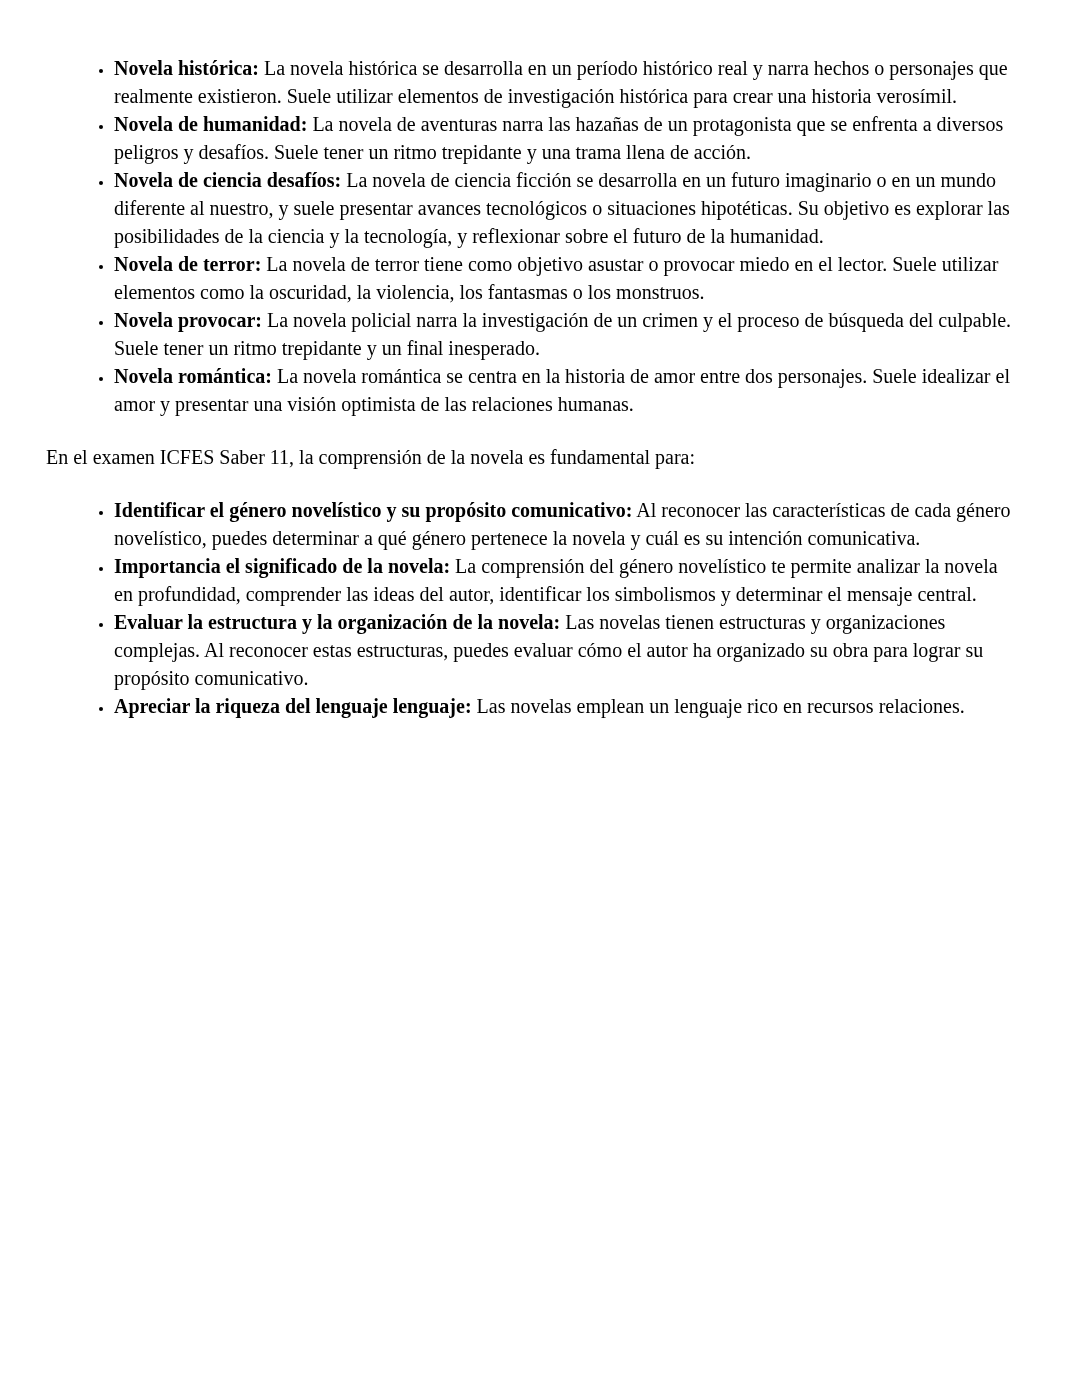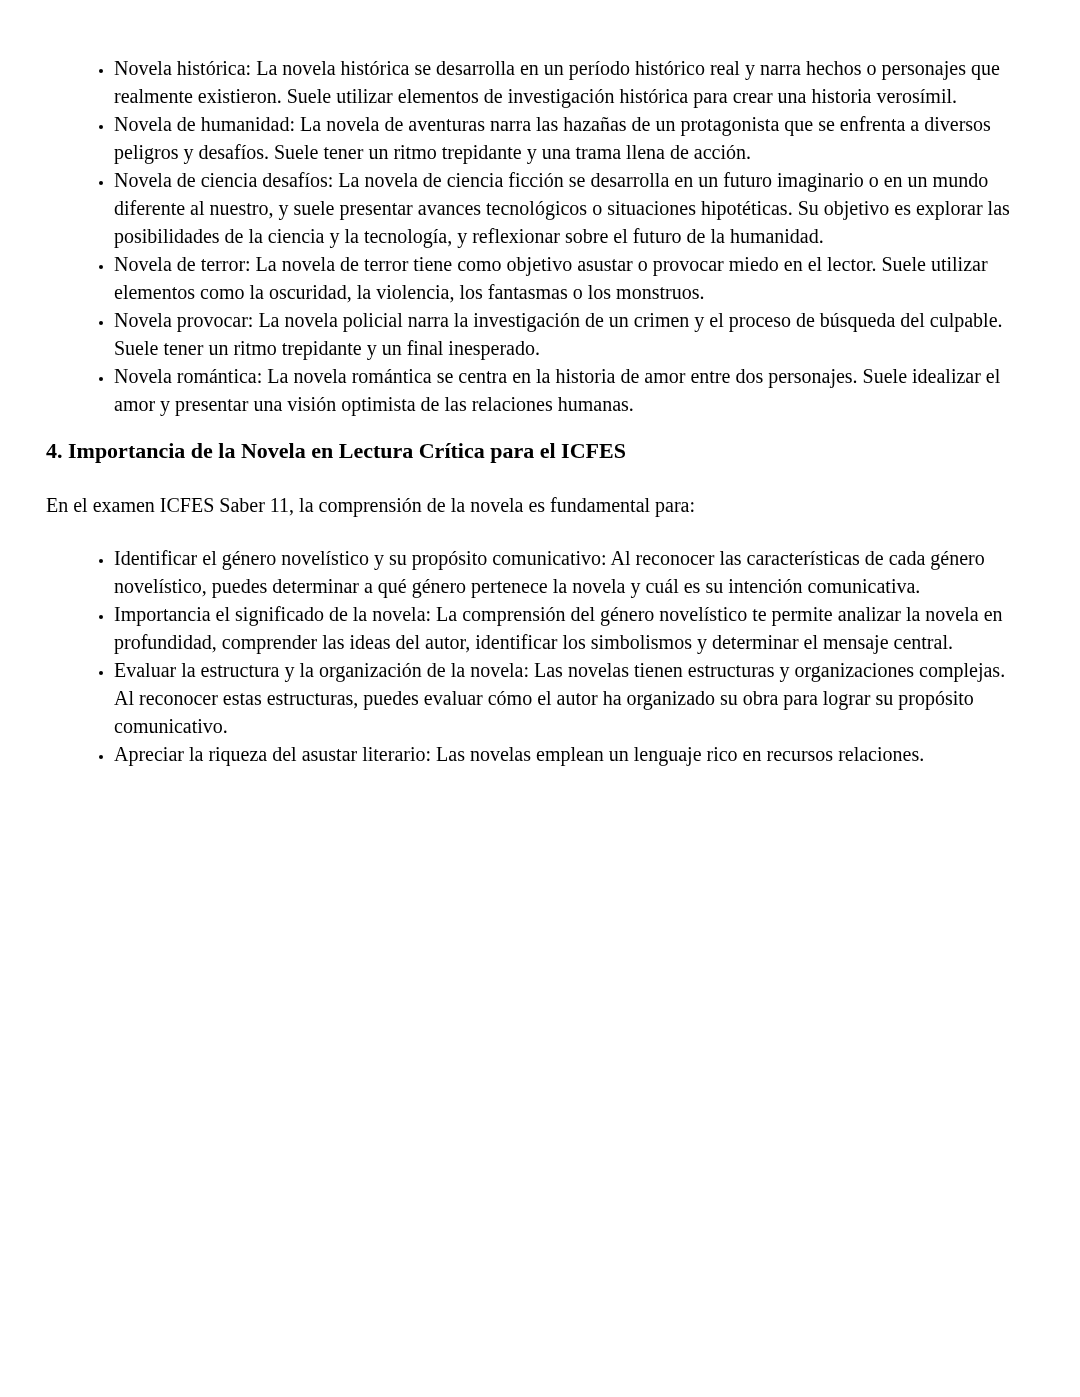--- a/index.html
+++ b/index.html
@@ -29,21 +29,21 @@
     list-style: disc outside;
   }
   ul.doc-list li {
     margin: 0;
     padding: 0;
   }
   ul.doc-list li::marker {
     font-size: 15px;
   }
   .term {
-    font-weight: normal;
+    font-weight: bold;
   }
   h2.section-heading {
     font-size: 22px;
     line-height: 30px;
     font-weight: bold;
     margin: 18px 0 0 0;
   }
   p.intro {
     margin: 25px 0 25px 0;
   }
@@ -73,36 +73,35 @@
     <li>
       <span class="term">Novela provocar:</span>
       <span>La novela policial narra la investigación de un crimen y el proceso de búsqueda del culpable. Suele tener un ritmo trepidante y un final inesperado.</span>
     </li>
     <li>
       <span class="term">Novela romántica:</span>
       <span>La novela romántica se centra en la historia de amor entre dos personajes. Suele idealizar el amor y presentar una visión optimista de las relaciones humanas.</span>
     </li>
   </ul>
 
-  <h2 class="section-heading">4. Importancia de la Novela en Lectura Crítica para el ICFES</h2>
 
   <p class="intro">En el examen ICFES Saber 11, la comprensión de la novela es fundamental para:</p>
 
   <ul class="doc-list">
     <li>
       <span class="term">Identificar el género novelístico y su propósito comunicativo:</span>
       <span>Al reconocer las características de cada género novelístico, puedes determinar a qué género pertenece la novela y cuál es su intención comunicativa.</span>
     </li>
     <li>
       <span class="term">Importancia el significado de la novela:</span>
       <span>La comprensión del género novelístico te permite analizar la novela en profundidad, comprender las ideas del autor, identificar los simbolismos y determinar el mensaje central.</span>
     </li>
     <li>
       <span class="term">Evaluar la estructura y la organización de la novela:</span>
       <span>Las novelas tienen estructuras y organizaciones complejas. Al reconocer estas estructuras, puedes evaluar cómo el autor ha organizado su obra para lograr su propósito comunicativo.</span>
     </li>
     <li>
-      <span class="term">Apreciar la riqueza del asustar literario:</span>
+      <span class="term">Apreciar la riqueza del lenguaje lenguaje:</span>
       <span>Las novelas emplean un lenguaje rico en recursos relaciones.</span>
     </li>
   </ul>
 
 </div>
 
 </body></html>

